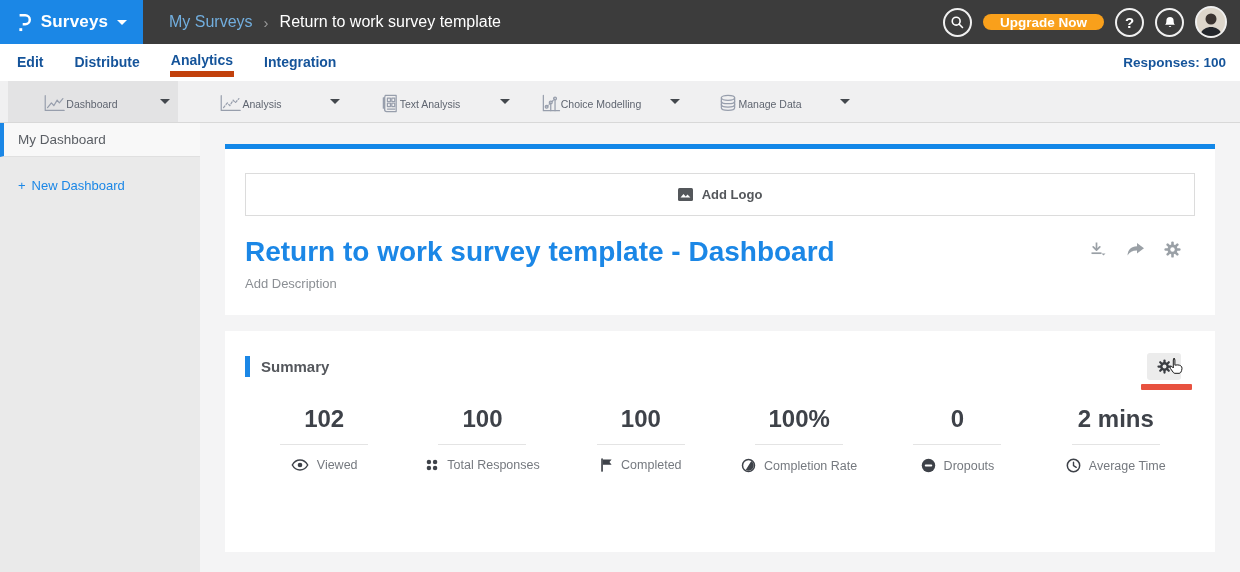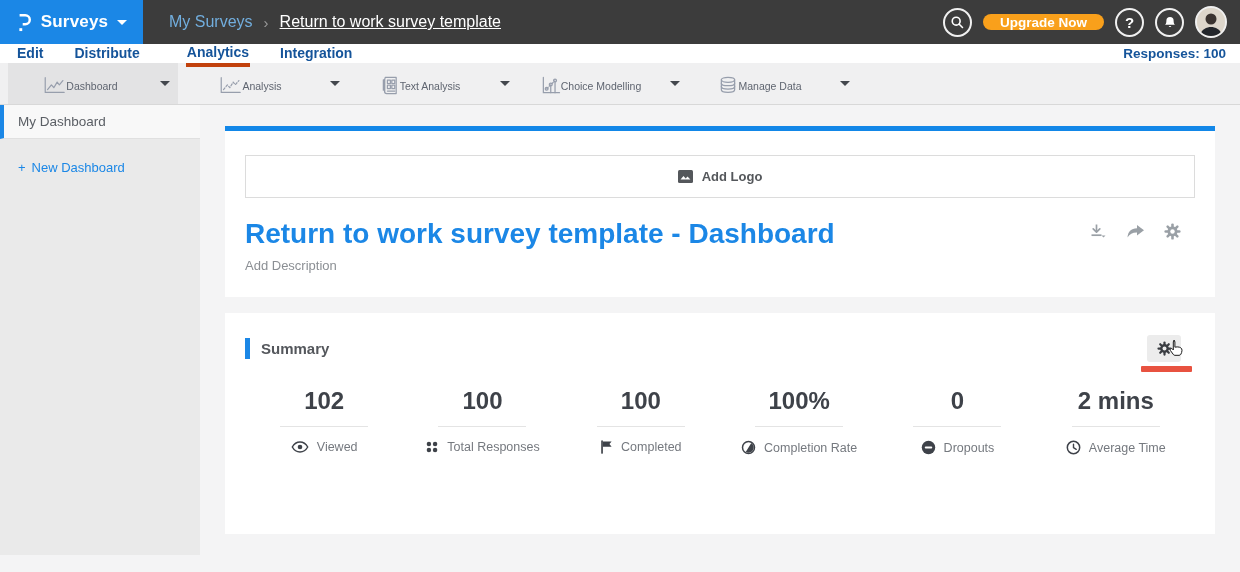--- a/index.html
+++ b/index.html
@@ -7,32 +7,32 @@
   body { font-family:"Liberation Sans", sans-serif; background:#f4f4f5; }
 
   
   .topbar { height:44px; background:#3c3c3c; display:flex; align-items:center; color:#fff; }
   .logo-block { width:143px; height:44px; background:#1b87e6; display:flex; align-items:center; justify-content:center; gap:9px; cursor:pointer; }
   .logo-block .product { font-size:17px; font-weight:700; letter-spacing:.2px; }
   .caret-down-w { width:0; height:0; border-left:5px solid transparent; border-right:5px solid transparent; border-top:5px solid #fff; }
   .breadcrumb { display:flex; align-items:center; margin-left:26px; font-size:16px; }
   .bc-parent { color:#72aede; cursor:pointer; }
   .bc-sep { color:#9b9b9b; margin:0 11px; font-size:15px; }
-  .bc-current { color:#ffffff;text-decoration:underline; }
+  .bc-current { color:#ffffff; }
   .topbar-right { margin-left:auto; display:flex; align-items:center; gap:11px; padding-right:13px; }
   .circle-btn { width:29px; height:29px; border:2px solid #f0f0f0; border-radius:50%; background:transparent; display:flex; align-items:center; justify-content:center; cursor:pointer; color:#fff; }
   .circle-btn.help { font-size:15px; font-weight:700; }
   .upgrade-btn { height:16px; border:none; border-radius:16px; background:#f9a01b; color:#fff; font-family:inherit; font-size:13.5px; font-weight:700; padding:0 17px; cursor:pointer; }
   .avatar { width:32px; height:32px; border:2px solid #f0f0f0; border-radius:50%; overflow:hidden; background:#e7e2da; position:relative; cursor:pointer; }
   .avatar svg { display:block; }
 
   
-  .tabsbar { height:19px; background:#fff; display:flex; align-items:center; padding-left:16px; }
+  .tabsbar { height:37px; background:#fff; display:flex; align-items:center; padding-left:16px; }
   .tab { font-size:14px; font-weight:700; color:#15549a; margin-right:29px; cursor:pointer; padding:3px 1px; border-bottom:2px solid transparent; }
-  .tab.active { border-bottom:4px solid #c2410c;margin-left:16px; }
+  .tab.active { border-bottom:6px solid #c2410c; }
   .responses { margin-left:auto; padding-right:14px; font-size:13.5px; font-weight:700; color:#15549a; }
 
   
   .toolbar { height:42px; background:#f0f0f1; border-bottom:1px solid #d8d8d8; display:flex; align-items:stretch; padding-left:8px; }
   .tool { width:170px; display:flex; align-items:center; }
   .tool.selected { background:#e3e3e4; }
   .tool-main { flex:1; display:flex; align-items:center; justify-content:center; cursor:pointer; padding-top:3px; }
   .tool-label { font-size:10.5px; color:#5f6570; margin-top:1px; white-space:nowrap; }
   .tool-caret { width:26px; display:flex; justify-content:center; cursor:pointer; }
   .caret-down-d { width:0; height:0; border-left:5px solid transparent; border-right:5px solid transparent; border-top:5px solid #43474d; }

